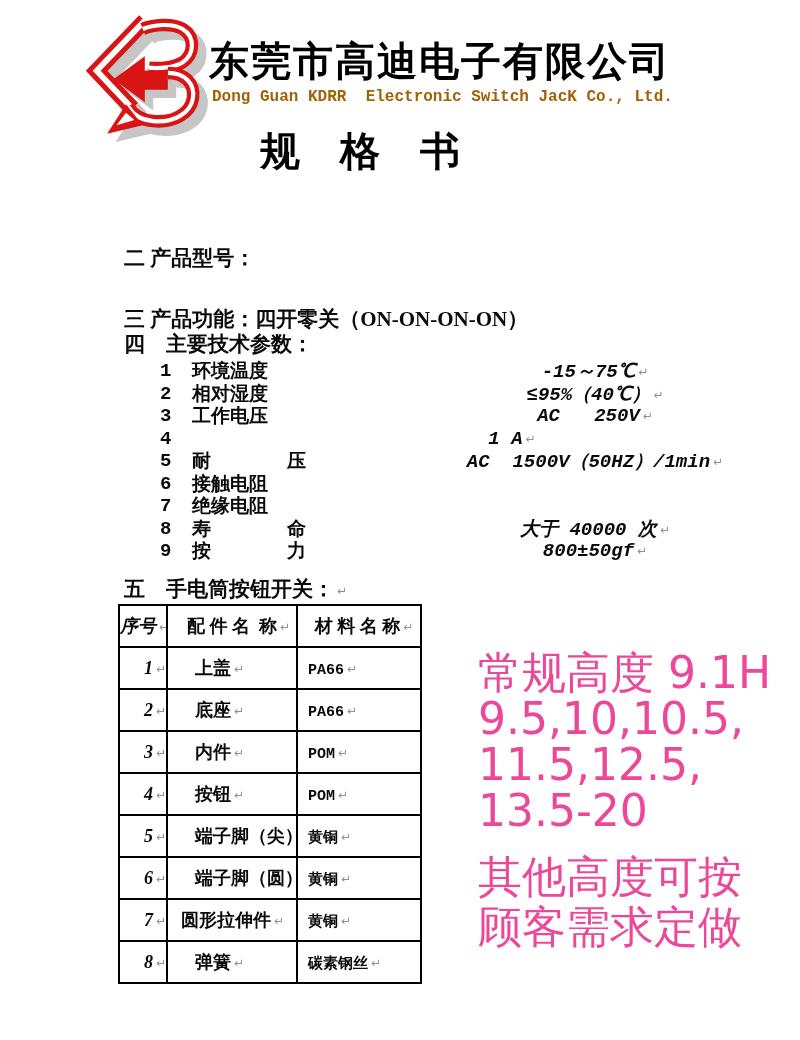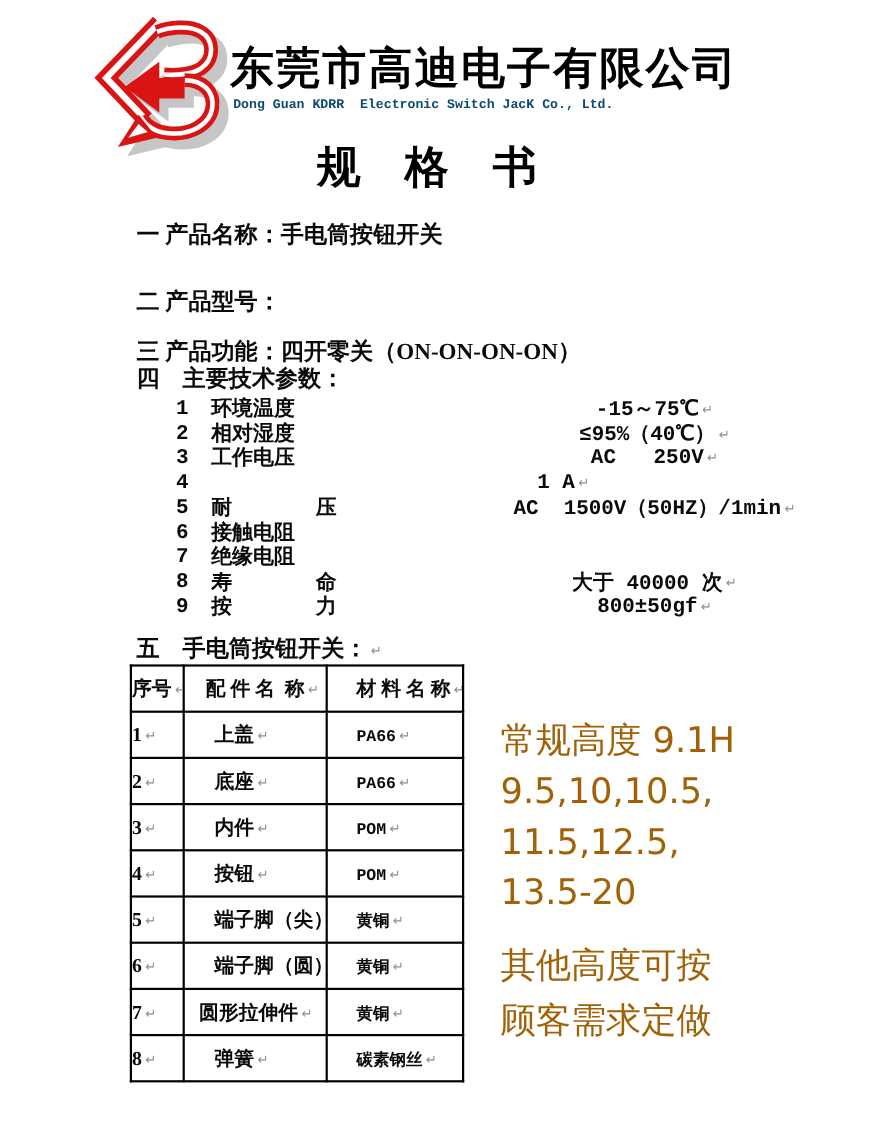--- a/index.html
+++ b/index.html
@@ -11,60 +11,60 @@
   
   .logo { position:absolute; left:82px; top:8px; width:134px; height:134px; }
   .company-cn {
     position:absolute; left:209px; top:34px;
     font-family:"Liberation Sans", sans-serif;
     font-size:40px; font-weight:bold; letter-spacing:2px; white-space:pre; color:#000;
   }
   .company-en {
     position:absolute; left:212px; top:88px;
     font-family:"Liberation Mono", monospace;
-    font-size:12px; font-weight:bold; white-space:pre; color:#0c4a6e;
+    font-size:16px; font-weight:bold; white-space:pre; color:#a16207;
   }
   .doc-title {
-    position:absolute; left:288px; top:124px;
+    position:absolute; left:260px; top:124px;
     font-family:"Liberation Sans", sans-serif;
     font-size:40px; font-weight:bold; white-space:pre; color:#000;
   }
   
   .line { position:absolute; left:124px; font-size:21px; font-weight:bold; white-space:pre; }
   .l1 { top:199px; }
-  .l2 { top:244px;margin-top:16px; }
+  .l2 { top:244px; }
   .l3 { top:305px; }
   .l4 { top:330px; }
   .l5 { top:575px; }
   
   .params { position:absolute; left:130px; top:360px; width:640px; }
   .prow { display:flex; align-items:center; height:22.5px; font-weight:bold; font-size:19px; }
   .pnum  { width:24px; margin-left:30px; font-family:"Liberation Mono", monospace; }
   .plabel{ width:158px; margin-left:8px; white-space:pre; }
   .pvalue{ flex:1; text-align:center; padding-left:70px; white-space:pre;
-           font-family:"Liberation Mono", monospace; font-size:19px; }
+           font-family:"Liberation Mono", monospace; font-size:19px;font-style:italic; }
   
   table.parts {
     position:absolute; left:118px; top:604px; width:302px;
     border-collapse:collapse; table-layout:fixed;
   }
   table.parts th, table.parts td {
     border:2px solid #000; height:42px; font-size:18px; font-weight:bold;
     vertical-align:middle; white-space:pre; overflow:hidden;
   }
   .col-no { width:48px; } .col-part { width:130px; } .col-mat { width:124px; }
-  td.c-no, th.c-no { text-align:left; }
+  td.c-no, th.c-no { text-align:right;font-style:italic; }
   td.c-part, th.c-part { padding-left:13px; }
-  td.c-mat, th.c-mat { padding-left:26px; }
+  td.c-mat, th.c-mat { padding-left:10px; }
   th.c-part, th.c-mat { font-size:17px; }
   td.c-mat .mat-text { font-family:"Liberation Mono", monospace; font-size:15px; }
   td.c-part .indent { padding-left:14px; }
   
-  .note { position:absolute; left:455px; font-family:"DejaVu Sans", sans-serif;
-          color:#a16207; font-size:32px; }
+  .note { position:absolute; left:478px; font-family:"DejaVu Sans", sans-serif;
+          color:#ec4899; font-size:44px; }
   .note1 { top:650px; line-height:46px; }
   .note2 { top:852px; line-height:50px; }
   
   .ret {
     font-family:"DejaVu Sans", sans-serif; font-weight:normal;
     font-size:12px; color:#909090; margin-left:3px; vertical-align:1px;
   }
 </style>
 </head>
 <body>
@@ -91,21 +91,20 @@
       <polygon points="28,68 58,46 58,60 80,60 80,78 58,78 58,90" fill="#d81414"></polygon>
       <polygon points="22,120 40,92 56,112" fill="#d81414"></polygon>
       <polygon points="31,112 40,100 48,107" fill="#ffffff"></polygon>
     </g>
   </svg>
 
   <div class="company-cn">东莞市高迪电子有限公司</div>
   <div class="company-en">Dong Guan KDRR  Electronic Switch JacK Co., Ltd.</div>
   <div class="doc-title">规　格　书</div>
 
-  <div class="line l1">一 产品名称：手电筒按钮开关</div>
   <div class="line l2">二 产品型号：</div>
   <div class="line l3">三 产品功能：四开零关（ON-ON-ON-ON）</div>
   <div class="line l4">四　主要技术参数：</div>
 
   <div class="params">
     <div class="prow">
       <span class="pnum">1</span>
       <span class="plabel">环境温度</span>
       <span class="pvalue"><span>-15～75℃</span><span class="ret">↵</span></span>
     </div>

